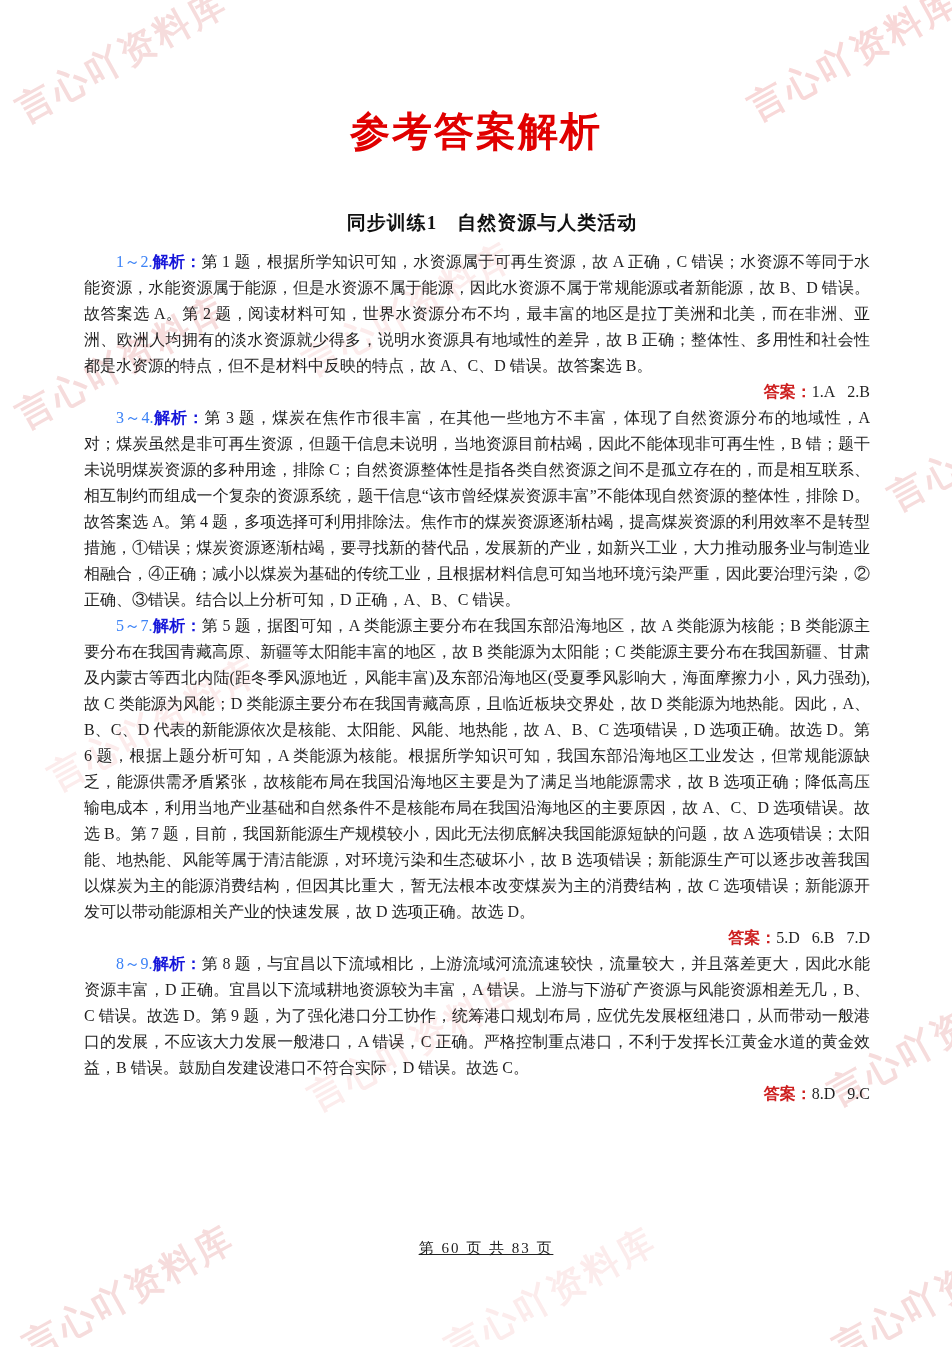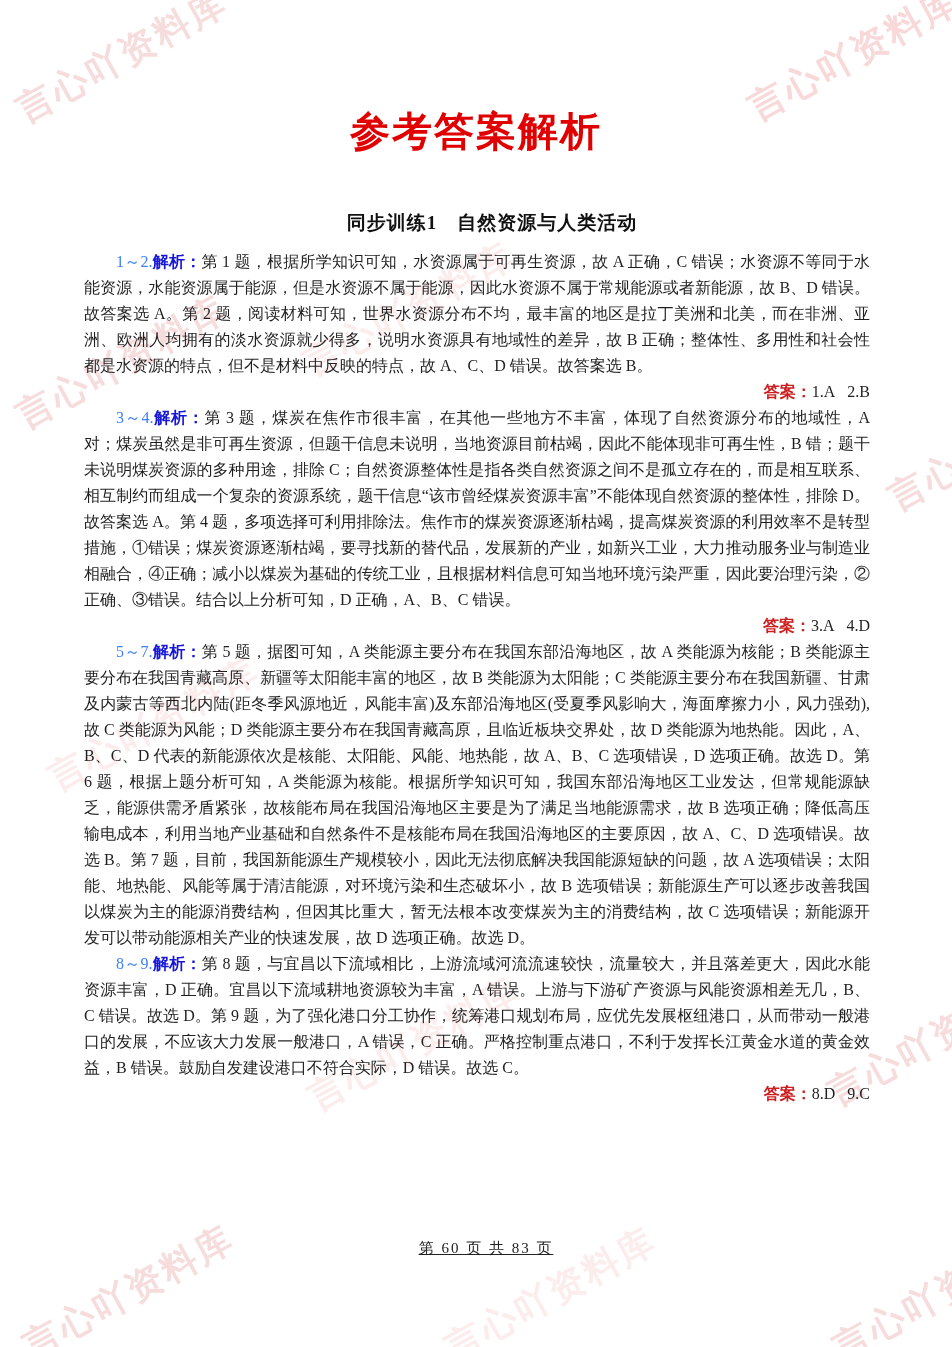--- a/index.html
+++ b/index.html
@@ -100,25 +100,25 @@
 
   <div class="text-body">
 
     <section class="qa-block">
       <p class="analysis-p"><span class="qrange">1～2.</span><span class="lbl-analysis">解析：</span><span class="analysis-text">第 1 题，根据所学知识可知，水资源属于可再生资源，故 A 正确，C 错误；水资源不等同于水能资源，水能资源属于能源，但是水资源不属于能源，因此水资源不属于常规能源或者新能源，故 B、D 错误。故答案选 A。第 2 题，阅读材料可知，世界水资源分布不均，最丰富的地区是拉丁美洲和北美，而在非洲、亚洲、欧洲人均拥有的淡水资源就少得多，说明水资源具有地域性的差异，故 B 正确；整体性、多用性和社会性都是水资源的特点，但不是材料中反映的特点，故 A、C、D 错误。故答案选 B。</span></p>
       <p class="answer-p"><span class="lbl-answer">答案：</span><span class="answer-values">1.A&nbsp;&nbsp;&nbsp;2.B</span></p>
     </section>
 
     <section class="qa-block">
       <p class="analysis-p"><span class="qrange">3～4.</span><span class="lbl-analysis">解析：</span><span class="analysis-text">第 3 题，煤炭在焦作市很丰富，在其他一些地方不丰富，体现了自然资源分布的地域性，A 对；煤炭虽然是非可再生资源，但题干信息未说明，当地资源目前枯竭，因此不能体现非可再生性，B 错；题干未说明煤炭资源的多种用途，排除 C；自然资源整体性是指各类自然资源之间不是孤立存在的，而是相互联系、相互制约而组成一个复杂的资源系统，题干信息“该市曾经煤炭资源丰富”不能体现自然资源的整体性，排除 D。故答案选 A。第 4 题，多项选择可利用排除法。焦作市的煤炭资源逐渐枯竭，提高煤炭资源的利用效率不是转型措施，①错误；煤炭资源逐渐枯竭，要寻找新的替代品，发展新的产业，如新兴工业，大力推动服务业与制造业相融合，④正确；减小以煤炭为基础的传统工业，且根据材料信息可知当地环境污染严重，因此要治理污染，②正确、③错误。结合以上分析可知，D 正确，A、B、C 错误。</span></p>
-      <p class="answer-p"><span class="lbl-answer">答案：</span><span class="answer-values">3.A&nbsp;&nbsp;&nbsp;4.D</span></p>
     </section>
 
     <section class="qa-block">
       <p class="analysis-p"><span class="qrange">5～7.</span><span class="lbl-analysis">解析：</span><span class="analysis-text">第 5 题，据图可知，A 类能源主要分布在我国东部沿海地区，故 A 类能源为核能；B 类能源主要分布在我国青藏高原、新疆等太阳能丰富的地区，故 B 类能源为太阳能；C 类能源主要分布在我国新疆、甘肃及内蒙古等西北内陆(距冬季风源地近，风能丰富)及东部沿海地区(受夏季风影响大，海面摩擦力小，风力强劲), 故 C 类能源为风能；D 类能源主要分布在我国青藏高原，且临近板块交界处，故 D 类能源为地热能。因此，A、B、C、D 代表的新能源依次是核能、太阳能、风能、地热能，故 A、B、C 选项错误，D 选项正确。故选 D。第 6 题，根据上题分析可知，A 类能源为核能。根据所学知识可知，我国东部沿海地区工业发达，但常规能源缺乏，能源供需矛盾紧张，故核能布局在我国沿海地区主要是为了满足当地能源需求，故 B 选项正确；降低高压输电成本，利用当地产业基础和自然条件不是核能布局在我国沿海地区的主要原因，故 A、C、D 选项错误。故选 B。第 7 题，目前，我国新能源生产规模较小，因此无法彻底解决我国能源短缺的问题，故 A 选项错误；太阳能、地热能、风能等属于清洁能源，对环境污染和生态破坏小，故 B 选项错误；新能源生产可以逐步改善我国以煤炭为主的能源消费结构，但因其比重大，暂无法根本改变煤炭为主的消费结构，故 C 选项错误；新能源开发可以带动能源相关产业的快速发展，故 D 选项正确。故选 D。</span></p>
+      <p class="answer-p"><span class="lbl-answer">答案：</span><span class="answer-values">5.D&nbsp;&nbsp;&nbsp;6.B&nbsp;&nbsp;&nbsp;7.D</span></p>
     </section>
 
     <section class="qa-block">
       <p class="analysis-p"><span class="qrange">8～9.</span><span class="lbl-analysis">解析：</span><span class="analysis-text">第 8 题，与宜昌以下流域相比，上游流域河流流速较快，流量较大，并且落差更大，因此水能资源丰富，D 正确。宜昌以下流域耕地资源较为丰富，A 错误。上游与下游矿产资源与风能资源相差无几，B、C 错误。故选 D。第 9 题，为了强化港口分工协作，统筹港口规划布局，应优先发展枢纽港口，从而带动一般港口的发展，不应该大力发展一般港口，A 错误，C 正确。严格控制重点港口，不利于发挥长江黄金水道的黄金效益，B 错误。鼓励自发建设港口不符合实际，D 错误。故选 C。</span></p>
       <p class="answer-p"><span class="lbl-answer">答案：</span><span class="answer-values">8.D&nbsp;&nbsp;&nbsp;9.C</span></p>
     </section>
 
 
   </div>
 

